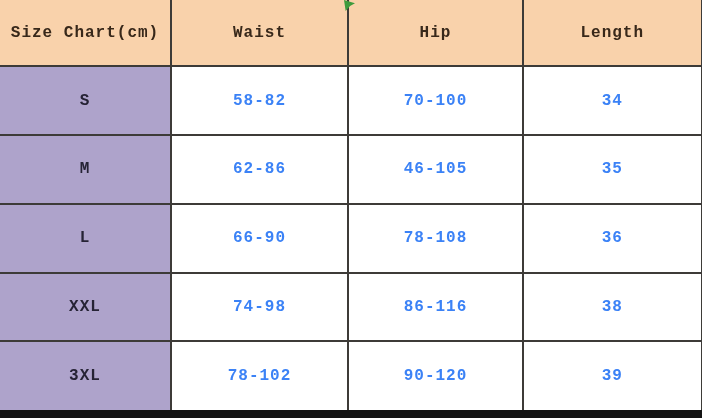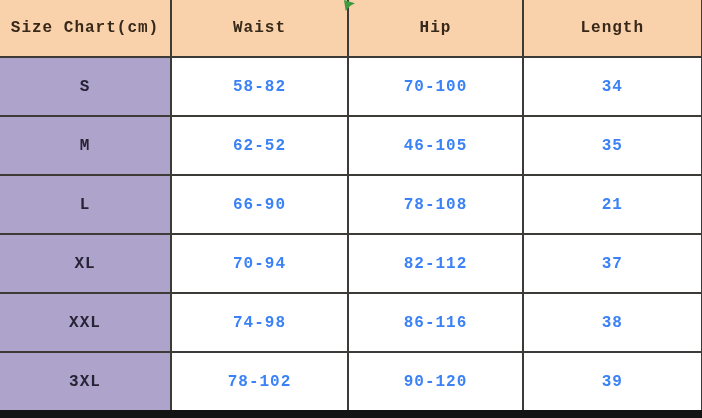--- a/index.html
+++ b/index.html
@@ -93,35 +93,29 @@
         <th>Length</th>
       </tr>
       <tr class="data-row">
         <td class="size-cell">S</td>
         <td>58-82</td>
         <td>70-100</td>
         <td>34</td>
       </tr>
       <tr class="data-row">
         <td class="size-cell">M</td>
-        <td>62-52</td>
+        <td>62-86</td>
         <td>46-105</td>
         <td>35</td>
       </tr>
       <tr class="data-row">
         <td class="size-cell">L</td>
         <td>66-90</td>
         <td>78-108</td>
-        <td>21</td>
-      </tr>
-      <tr class="data-row">
-        <td class="size-cell">XL</td>
-        <td>70-94</td>
-        <td>82-112</td>
-        <td>37</td>
+        <td>36</td>
       </tr>
       <tr class="data-row">
         <td class="size-cell">XXL</td>
         <td>74-98</td>
         <td>86-116</td>
         <td>38</td>
       </tr>
       <tr class="data-row">
         <td class="size-cell">3XL</td>
         <td>78-102</td>

